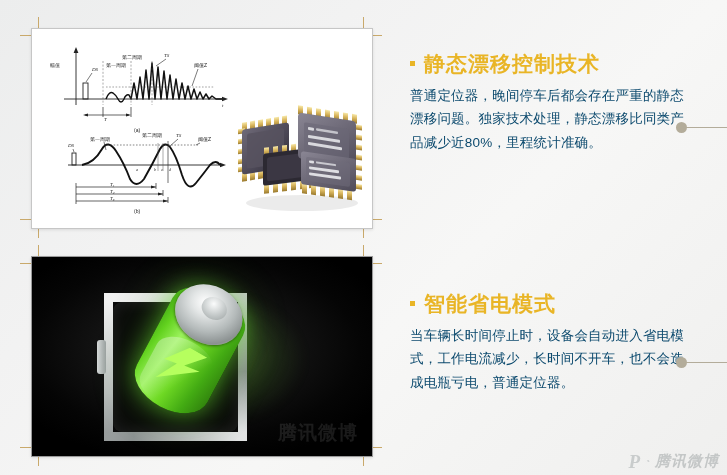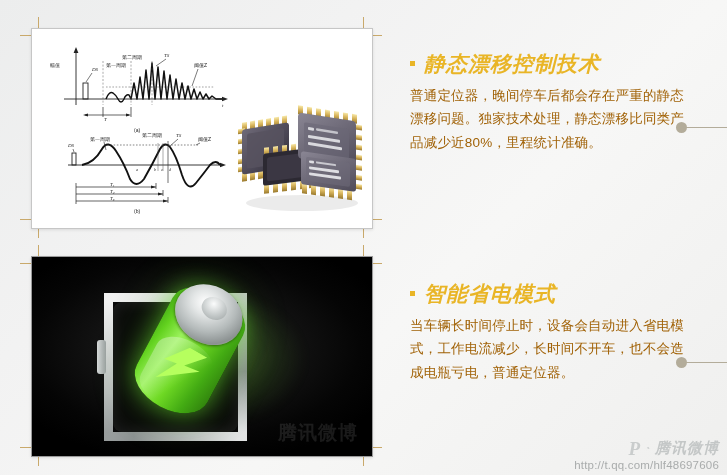--- a/index.html
+++ b/index.html
@@ -82,31 +82,31 @@
     border-radius:30px/18px;
   }
   .batt-wm{
     position:absolute;right:14px;bottom:10px;font-size:19px;color:rgba(255,255,255,.10);
     letter-spacing:1px;font-weight:bold;
   }
 
   
   .textblock{position:absolute;width:290px;}
   #text-drift{left:410px;top:52px;}
-  #text-power{left:410px;top:282px;}
+  #text-power{left:410px;top:292px;}
   .heading{
     font-size:21px;font-weight:bold;color:#e9b526;letter-spacing:1px;
-    margin:0 0 9px 0;line-height:1.1;white-space:nowrap;font-style:italic;
+    margin:0 0 9px 0;line-height:1.1;white-space:nowrap;
   }
   .heading .bullet{
     display:inline-block;width:5px;height:5px;background:#e9b526;
     vertical-align:middle;margin:0 9px 4px 0;
   }
   .body{
-    font-size:13.5px;color:#a16207;line-height:1.72;margin:0;
+    font-size:13.5px;color:#0c4a6e;line-height:1.72;margin:0;
     width:275px;letter-spacing:.2px;
   }
 
   
   .connector{position:absolute;height:11px;}
   .connector .dot{
     position:absolute;left:0;top:0;width:11px;height:11px;border-radius:50%;
     background:#b3ac9a;
   }
   .connector .line{
@@ -397,16 +397,15 @@
     <span class="dot"></span>
     <span class="line"></span>
   </div>
 
   <div id="watermark">
     <div class="wm-row">
       <span class="wm-logo">P</span>
       <span class="wm-sup">◔</span>
       <span class="wm-name">腾讯微博</span>
     </div>
-    <div class="wm-url">http://t.qq.com/hlf48697606</div>
   </div>
 
 </div>
 
 </body></html>

